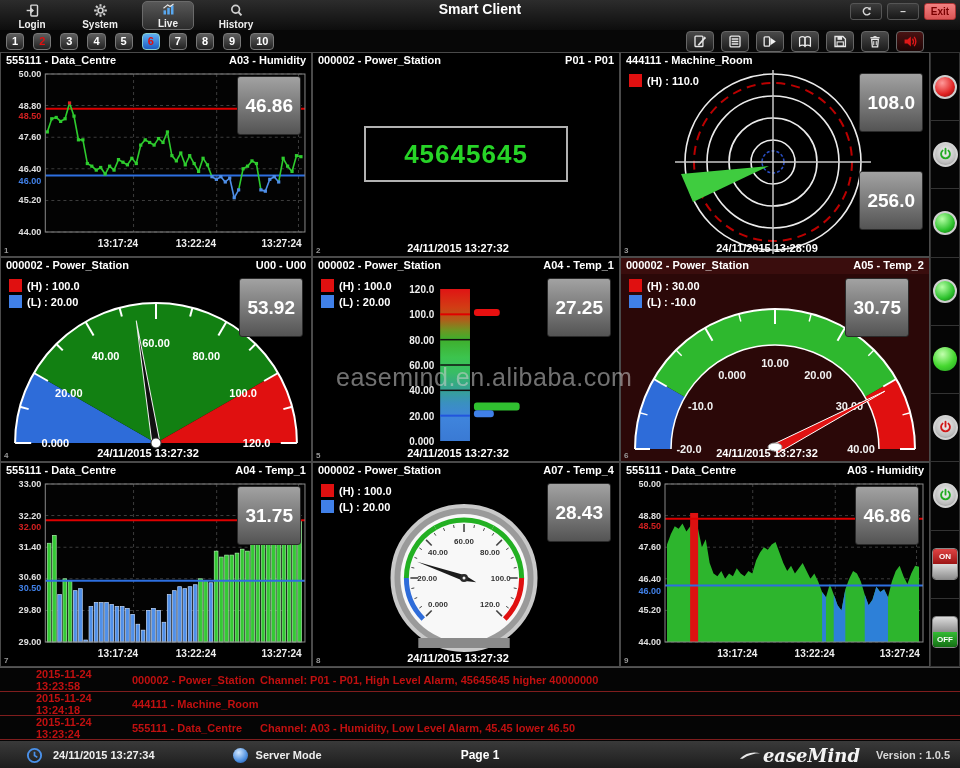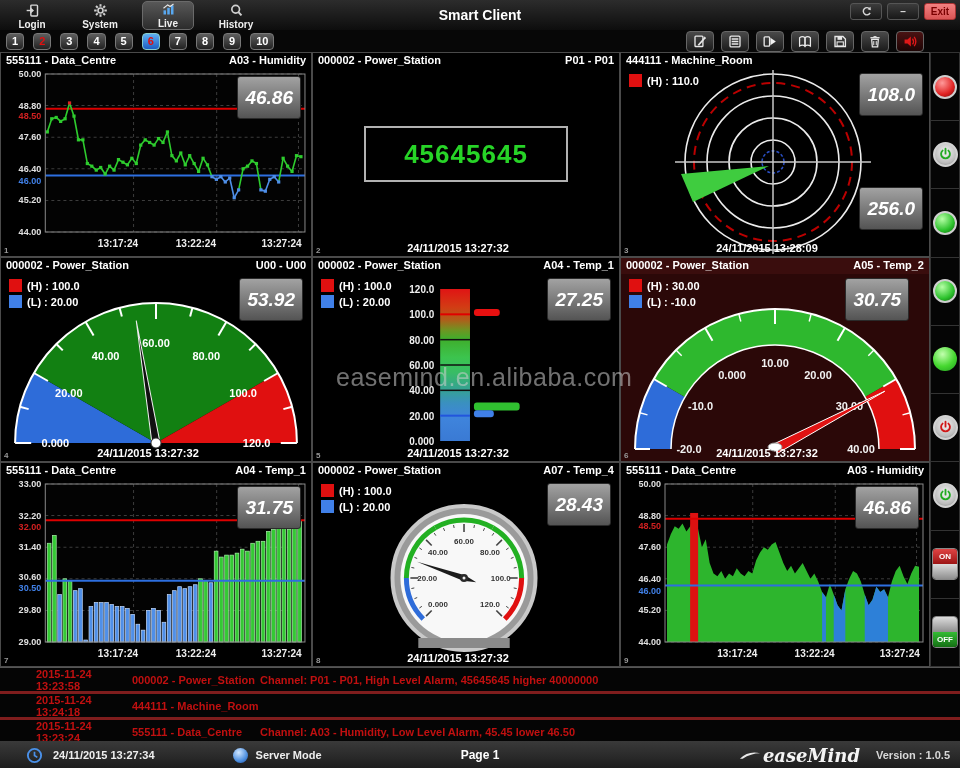--- a/index.html
+++ b/index.html
@@ -4,40 +4,40 @@
 <style>
   html,body{margin:0;padding:0;background:#000;}
   #app{width:960px;height:768px;position:relative;font-family:"Liberation Sans",sans-serif;background:#000;overflow:hidden;user-select:none;}
   
   .topbar{height:30px;background:linear-gradient(#2c2c2c,#0d0d0d);position:relative;}
   .navwrap{position:absolute;left:6px;top:1px;display:flex;gap:16px;z-index:5;}
   .navbtn{width:52px;height:29px;display:flex;flex-direction:column;align-items:center;justify-content:flex-end;border-radius:5px;cursor:pointer;}
   .navbtn.active{background:linear-gradient(#585858,#2c2c2c);border:1px solid #6a6a6a;box-sizing:border-box;}
   .navicon{height:16px;margin-top:1px;}
   .navlabel{font-size:10px;font-weight:bold;color:#f0f0f0;line-height:11px;}
-  .title{position:absolute;left:0;right:0;top:7px;text-align:center;color:#fff;font-size:14px;font-weight:bold;}
+  .title{position:absolute;left:0;right:0;top:1px;text-align:center;color:#fff;font-size:14px;font-weight:bold;}
   .winctl{position:absolute;right:4px;top:3px;display:flex;gap:5px;z-index:6;}
   .wbtn{width:30px;height:15px;border-radius:3px;background:linear-gradient(#3c3c3c,#181818);border:1px solid #555;color:#ddd;font-size:10px;font-weight:bold;display:flex;align-items:center;justify-content:center;cursor:pointer;}
   .wbtn.exit{background:linear-gradient(#f28080,#d85454);color:#7a0000;border-color:#a33;}
   
   .tabrow{height:22px;background:#070707;display:flex;align-items:center;padding-left:6px;gap:9px;}
   .tab{min-width:18px;height:17px;padding:0 5px;border-radius:4px;background:linear-gradient(#5e5e5e,#222);border:1px solid #777;color:#fff;font-size:11px;font-weight:bold;display:flex;align-items:center;justify-content:center;cursor:pointer;box-sizing:border-box;}
   .tab.alert{color:#e01010;}
   .tab.active{background:linear-gradient(#5fb0f2,#1c5ec2);border-color:#8cc;}
   .toolbar{margin-left:auto;display:flex;gap:7px;margin-right:36px;}
   .tbtn{width:26px;height:19px;border-radius:4px;background:linear-gradient(#4a4a4a,#1a1a1a);border:1px solid #666;display:flex;align-items:center;justify-content:center;cursor:pointer;}
   .tbtn.sound{background:linear-gradient(#4a1212,#1c0404);}
   
   .main{display:flex;height:615px;}
   .grid{width:930px;display:grid;grid-template-columns:312px 308px 310px;grid-template-rows:205px 205px 205px;}
   .panel{border:1px solid #4a4a4a;box-sizing:border-box;background:#000;position:relative;overflow:hidden;}
   .phead{height:15px;display:flex;justify-content:space-between;padding:1px 5px 0 5px;font-size:11px;font-weight:bold;color:#fff;}
   .pbody{position:absolute;top:15px;left:0;right:0;bottom:0;}
   svg.chart{width:100%;height:100%;display:block;}
-  .pval{position:absolute;background:linear-gradient(#a2a2a2,#545454);border:1px solid #2a2a2a;border-radius:3px;color:#fff;font-weight:bold;font-size:19px;padding:8px 7px;line-height:25px;z-index:4;font-style:italic;}
+  .pval{position:absolute;background:linear-gradient(#a2a2a2,#545454);border:1px solid #2a2a2a;border-radius:3px;color:#fff;font-weight:bold;font-size:19px;padding:16px 7px;line-height:25px;z-index:4;}
   .plegend{position:absolute;top:6px;left:8px;display:flex;flex-direction:column;gap:3px;z-index:4;}
   .lrow{display:flex;align-items:center;gap:5px;font-size:11px;font-weight:bold;color:#fff;}
   .lswatch{width:13px;height:13px;}
   .pts{position:absolute;bottom:2px;left:0;right:16px;text-align:center;color:#fff;font-size:11px;font-weight:bold;z-index:4;}
   .pidx{position:absolute;bottom:1px;left:3px;color:#999;font-size:8px;font-weight:bold;z-index:4;}
   .digibox{position:absolute;left:50%;top:46%;transform:translate(-50%,-50%);width:200px;height:52px;border:2px solid #b2b2b2;display:flex;align-items:center;justify-content:center;color:#27d427;font-size:26px;font-weight:bold;letter-spacing:1px;}
   
   .sidebar{width:30px;display:flex;flex-direction:column;background:#050505;}
   .scell{flex:1;border:1px solid #333;border-top:none;display:flex;align-items:center;justify-content:center;}
   .scell:first-child{border-top:1px solid #333;}
@@ -46,21 +46,21 @@
   .ball.green{background:radial-gradient(circle at 36% 30%,#b6ffa6,#2cc22c 60%,#0c5c0c);}
   .led{width:24px;height:24px;border-radius:50%;background:radial-gradient(circle at 40% 30%,#c2ffae,#46d830 55%,#1e9c1e);cursor:pointer;}
   .pwr{width:25px;height:25px;border-radius:50%;border:2px solid #d2d2d2;box-sizing:border-box;background:radial-gradient(circle at 50% 38%,#f4f4f4,#bdbdbd 65%,#7c7c7c);display:flex;align-items:center;justify-content:center;cursor:pointer;}
   .rocker{width:24px;height:30px;border-radius:4px;border:1px solid #888;overflow:hidden;display:flex;flex-direction:column;cursor:pointer;}
   .rkhalf{flex:1;display:flex;align-items:center;justify-content:center;font-size:8px;font-weight:bold;color:#fff;}
   .rk-red{background:linear-gradient(#e04444,#9c1414);}
   .rk-green{background:linear-gradient(#34bc34,#147014);}
   .rk-gray{background:linear-gradient(#dcdcdc,#8e8e8e);}
   
   .alarms{height:73px;border-top:1px solid #555;background:#050505;}
-  .arow{height:23px;display:flex;align-items:center;border-bottom:3px solid #7f1d1d;color:#c01010;font-size:11px;font-weight:bold;cursor:pointer;}
+  .arow{height:23px;display:flex;align-items:center;border-bottom:1px solid #7f1d1d;color:#c01010;font-size:11px;font-weight:bold;cursor:pointer;}
   .atime{width:96px;padding-left:36px;}
   .astation{width:128px;}
   .amsg{flex:1;}
   
   .statusbar{height:28px;background:linear-gradient(#3a3a3a,#1c1c1c);display:flex;align-items:center;position:relative;font-size:11px;font-weight:bold;color:#eee;}
   .sb-left{display:flex;align-items:center;margin-left:26px;gap:10px;}
   .sb-mode{display:flex;align-items:center;gap:8px;margin-left:78px;}
   .sphere{width:15px;height:15px;border-radius:50%;background:radial-gradient(circle at 38% 30%,#cfe6ff,#4d8fe0 60%,#1a4a9c);}
   .sb-page{position:absolute;left:0;right:0;text-align:center;font-size:12px;color:#fff;}
   .sb-right{margin-left:auto;margin-right:10px;display:flex;align-items:center;gap:16px;z-index:2;}

